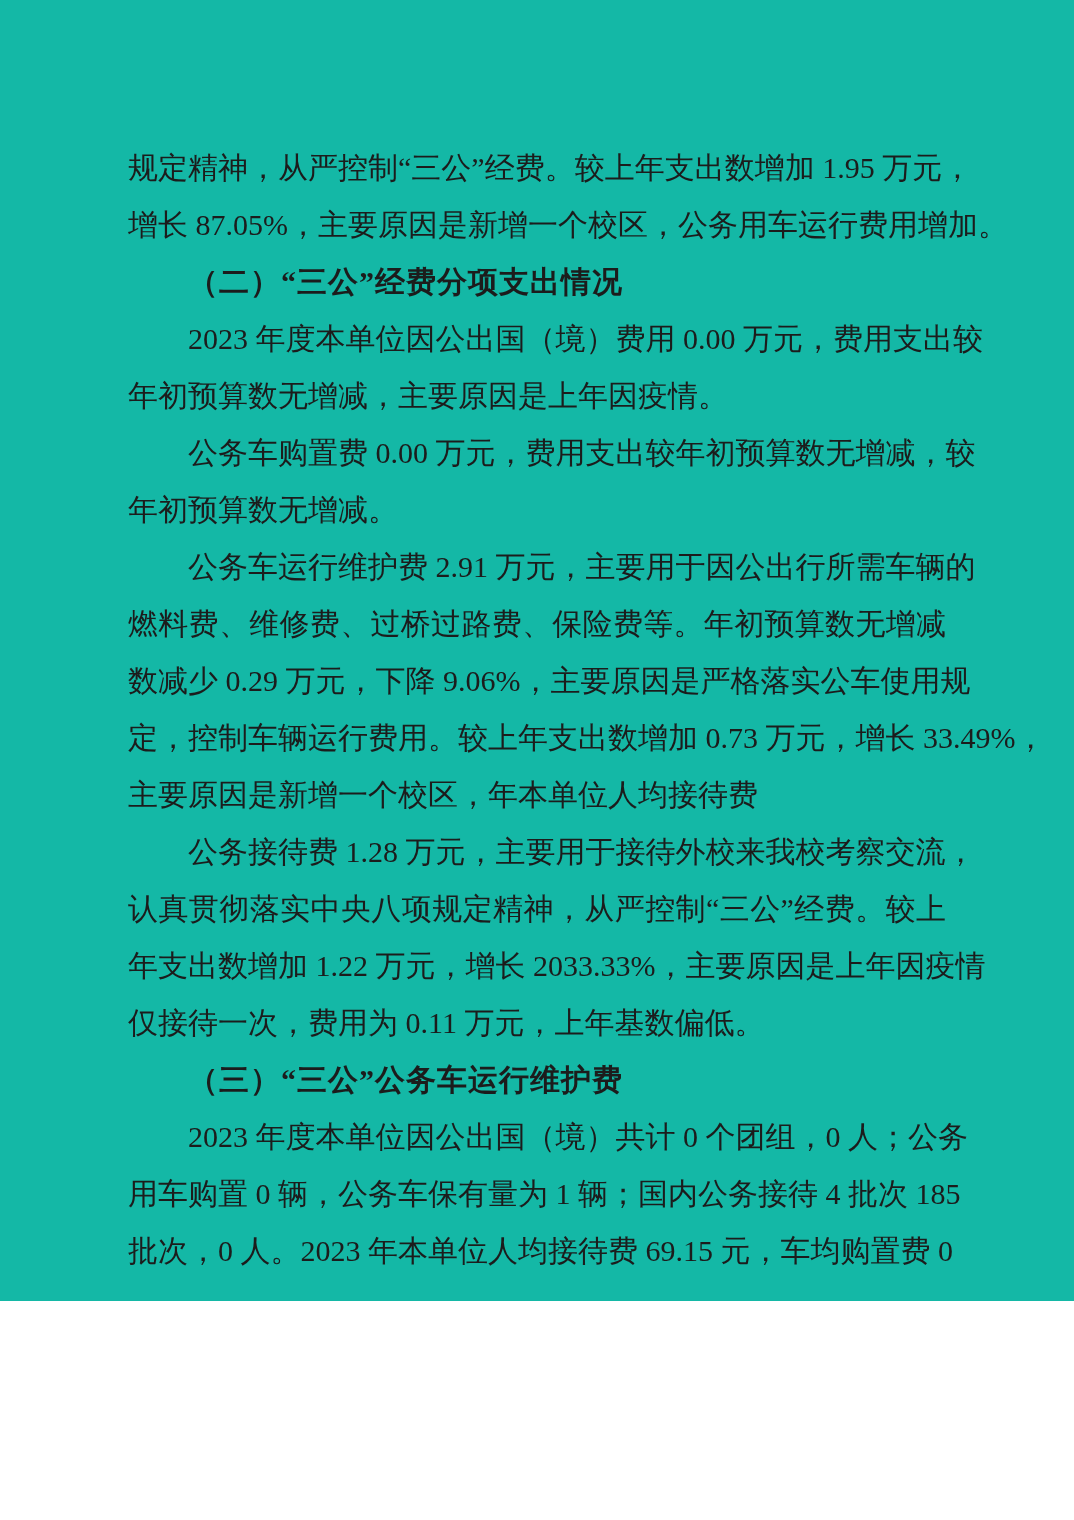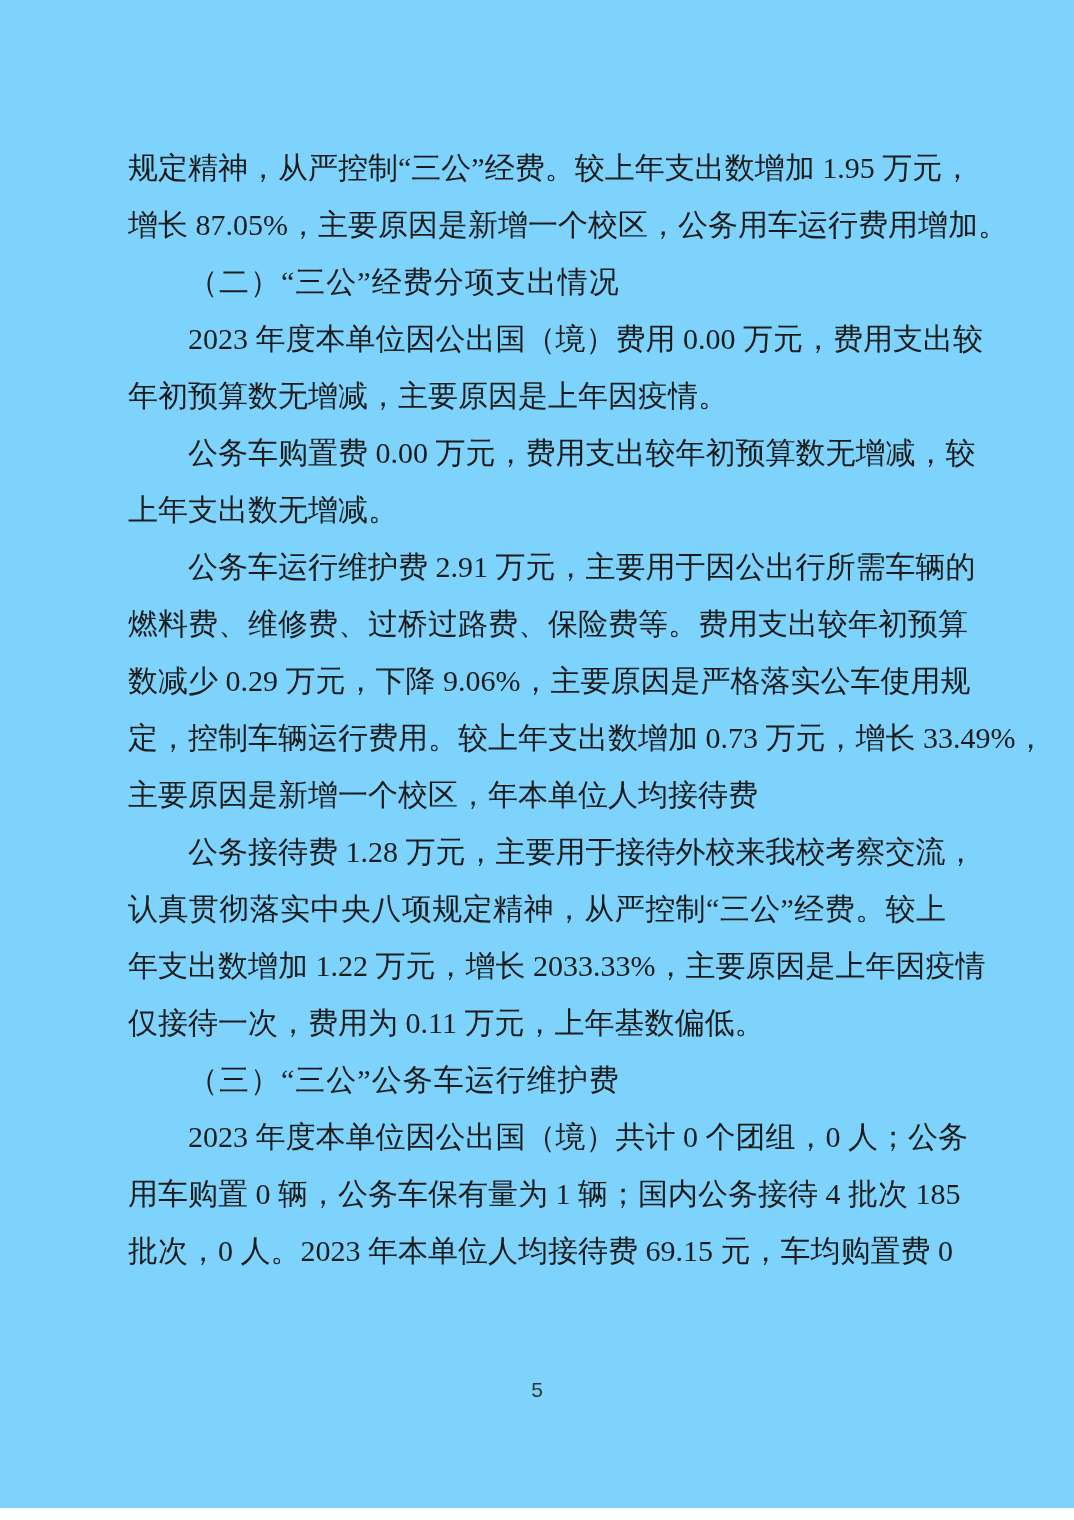--- a/index.html
+++ b/index.html
@@ -3,22 +3,22 @@
 <meta charset="utf-8">
 <style>
   html, body {
     margin: 0;
     padding: 0;
     background: #ffffff;
   }
   .page {
     position: relative;
     width: 1074px;
-    height: 1508px;
-    background: #7dd3fc;
+    height: 1301px;
+    background: #14b8a6;
     overflow: hidden;
     font-family: "Liberation Serif", "DejaVu Serif", serif;
     color: #1c1c1c;
   }
   .doc-body {
     position: absolute;
     left: 128px;
     top: 139px;
     width: 818px;
   }
@@ -31,21 +31,21 @@
     text-align: left;
   }
   .line.fill {
     text-align: justify;
     text-align-last: justify;
   }
   .line.indent {
     text-indent: 60px;
   }
   .line.heading {
-    font-weight: normal;
+    font-weight: bold;
     letter-spacing: 1px;
   }
   .footer {
     position: absolute;
     left: 0;
     top: 1378px;
     width: 1074px;
     text-align: center;
   }
   .pagenum {
@@ -58,23 +58,23 @@
 <body>
 
 <div class="page">
   <div class="doc-body" id="doc-body">
       <div class="line fill">规定精神，从严控制“三公”经费。较上年支出数增加 1.95 万元，</div>
       <div class="line fill">增长 87.05%，主要原因是新增一个校区，公务用车运行费用增加。</div>
       <div class="line heading indent">（二）“三公”经费分项支出情况</div>
       <div class="line indent fill">2023 年度本单位因公出国（境）费用 0.00 万元，费用支出较</div>
       <div class="line">年初预算数无增减，主要原因是上年因疫情。</div>
       <div class="line indent fill">公务车购置费 0.00 万元，费用支出较年初预算数无增减，较</div>
-      <div class="line">上年支出数无增减。</div>
+      <div class="line">年初预算数无增减。</div>
       <div class="line indent fill">公务车运行维护费 2.91 万元，主要用于因公出行所需车辆的</div>
-      <div class="line fill">燃料费、维修费、过桥过路费、保险费等。费用支出较年初预算</div>
+      <div class="line fill">燃料费、维修费、过桥过路费、保险费等。年初预算数无增减</div>
       <div class="line fill">数减少 0.29 万元，下降 9.06%，主要原因是严格落实公车使用规</div>
       <div class="line fill">定，控制车辆运行费用。较上年支出数增加 0.73 万元，增长 33.49%，</div>
       <div class="line">主要原因是新增一个校区，年本单位人均接待费</div>
       <div class="line indent fill">公务接待费 1.28 万元，主要用于接待外校来我校考察交流，</div>
       <div class="line fill">认真贯彻落实中央八项规定精神，从严控制“三公”经费。较上</div>
       <div class="line fill">年支出数增加 1.22 万元，增长 2033.33%，主要原因是上年因疫情</div>
       <div class="line">仅接待一次，费用为 0.11 万元，上年基数偏低。</div>
       <div class="line heading indent">（三）“三公”公务车运行维护费</div>
       <div class="line indent fill">2023 年度本单位因公出国（境）共计 0 个团组，0 人；公务</div>
       <div class="line fill">用车购置 0 辆，公务车保有量为 1 辆；国内公务接待 4 批次 185</div>

